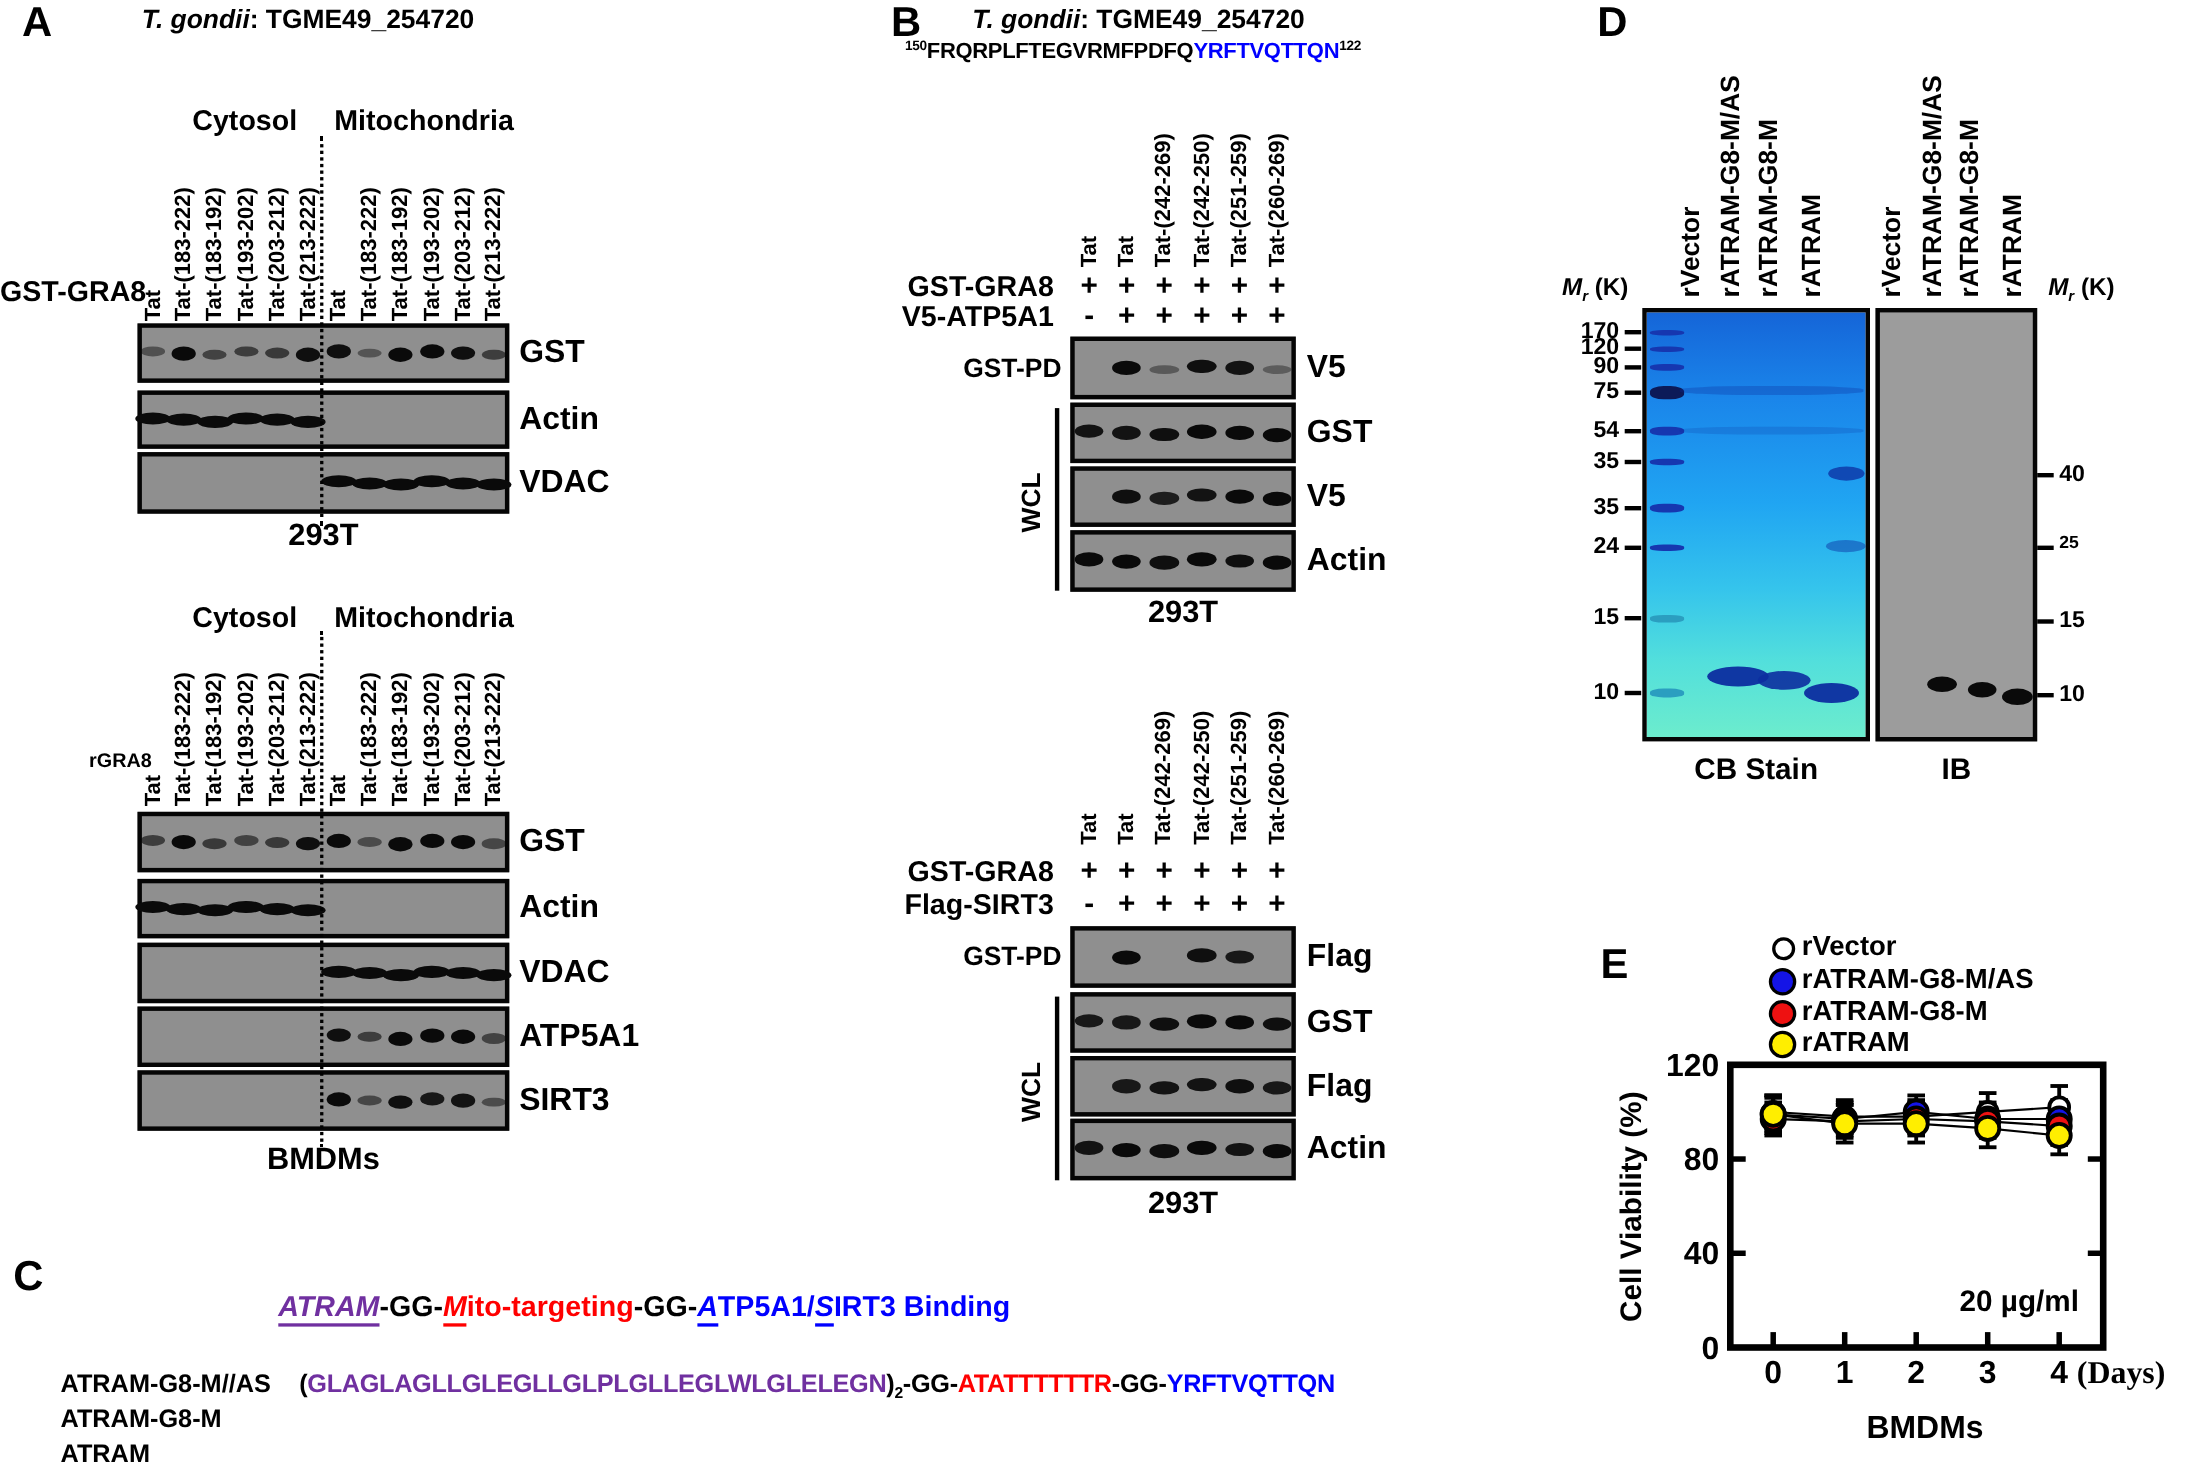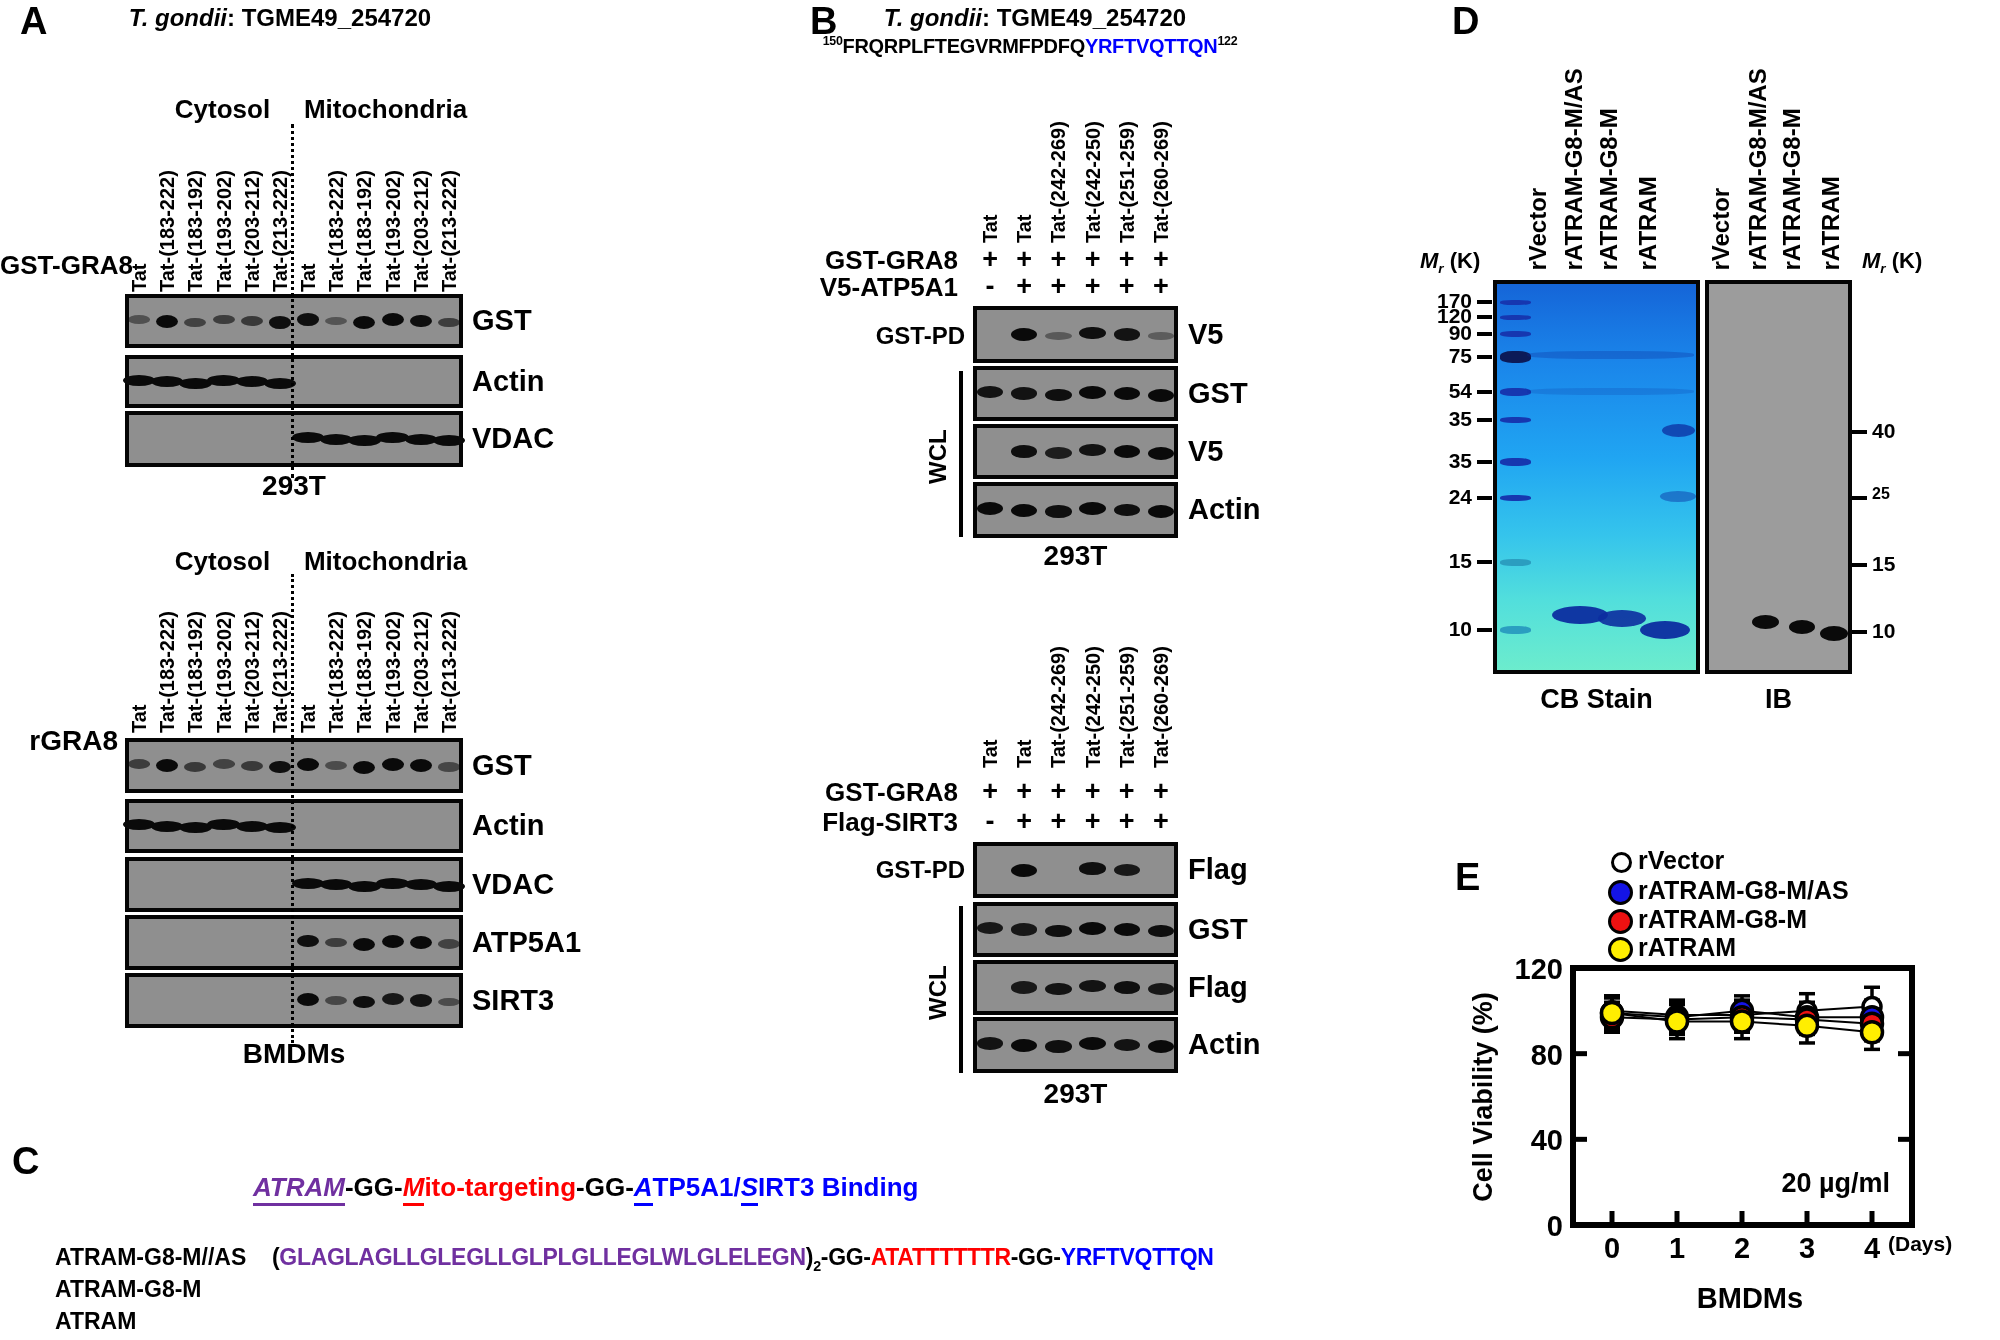--- a/index.html
+++ b/index.html
@@ -81,21 +81,21 @@
     <div class="abs rot nw" style="left: 110.417px; top: 635px; width: 170px; height: 26px; line-height: 26px; font-size: 20px; text-align: left;">Tat-(183-192)</div>
     <div class="abs rot nw" style="left: 138.583px; top: 635px; width: 170px; height: 26px; line-height: 26px; font-size: 20px; text-align: left;">Tat-(193-202)</div>
     <div class="abs rot nw" style="left: 166.75px; top: 635px; width: 170px; height: 26px; line-height: 26px; font-size: 20px; text-align: left;">Tat-(203-212)</div>
     <div class="abs rot nw" style="left: 194.917px; top: 635px; width: 170px; height: 26px; line-height: 26px; font-size: 20px; text-align: left;">Tat-(213-222)</div>
     <div class="abs rot nw" style="left: 223.083px; top: 635px; width: 170px; height: 26px; line-height: 26px; font-size: 20px; text-align: left;">Tat</div>
     <div class="abs rot nw" style="left: 251.25px; top: 635px; width: 170px; height: 26px; line-height: 26px; font-size: 20px; text-align: left;">Tat-(183-222)</div>
     <div class="abs rot nw" style="left: 279.417px; top: 635px; width: 170px; height: 26px; line-height: 26px; font-size: 20px; text-align: left;">Tat-(183-192)</div>
     <div class="abs rot nw" style="left: 307.583px; top: 635px; width: 170px; height: 26px; line-height: 26px; font-size: 20px; text-align: left;">Tat-(193-202)</div>
     <div class="abs rot nw" style="left: 335.75px; top: 635px; width: 170px; height: 26px; line-height: 26px; font-size: 20px; text-align: left;">Tat-(203-212)</div>
     <div class="abs rot nw" style="left: 363.917px; top: 635px; width: 170px; height: 26px; line-height: 26px; font-size: 20px; text-align: left;">Tat-(213-222)</div>
-    <div class="abs rt nw" style="left: 0px; top: 725px; width: 118px; font-size: 28px;">rGRA8</div>
+    <div class="abs rt nw" style="left: 0px; top: 681px; width: 118px; font-size: 18px; padding-left: 20px;">rGRA8</div>
     <div class="abs blot" style="left: 125px; top: 738px; width: 338px; height: 55px;">
       <div class="abs band" style="left: -0.916667px; top: 17.15px; width: 22px; height: 9.7px; opacity: 0.615;"></div>
       <div class="abs band" style="left: 27.25px; top: 17px; width: 22px; height: 13px; opacity: 1;"></div>
       <div class="abs band" style="left: 55.4167px; top: 20px; width: 22px; height: 10px; opacity: 0.65;"></div>
       <div class="abs band" style="left: 83.5833px; top: 17.3px; width: 22px; height: 9.4px; opacity: 0.58;"></div>
       <div class="abs band" style="left: 111.75px; top: 18.5px; width: 22px; height: 10px; opacity: 0.65;"></div>
       <div class="abs band" style="left: 139.917px; top: 18.65px; width: 22px; height: 12.7px; opacity: 0.965;"></div>
       <div class="abs band" style="left: 168.083px; top: 15.5px; width: 22px; height: 13px; opacity: 1;"></div>
       <div class="abs band" style="left: 196.25px; top: 19.1px; width: 22px; height: 8.8px; opacity: 0.51;"></div>
       <div class="abs band" style="left: 224.417px; top: 18.5px; width: 22px; height: 13px; opacity: 1;"></div>
@@ -342,21 +342,21 @@
     <div class="abs rot ctr nw" style="left: 1318px; top: 1082px; width: 330px; height: 30px; line-height: 30px; font-size: 27px;">Cell Viability (%)</div>
     <div class="abs rt" style="left: 1505px; top: 1210px; width: 58px; font-size: 29px;">0</div>
     <div class="abs rt" style="left: 1505px; top: 1124.33px; width: 58px; font-size: 29px;">40</div>
     <div class="abs rt" style="left: 1505px; top: 1038.67px; width: 58px; font-size: 29px;">80</div>
     <div class="abs rt" style="left: 1505px; top: 953px; width: 58px; font-size: 29px;">120</div>
     <div class="abs ctr" style="left: 1590px; top: 1232px; width: 44px; font-size: 29px;">0</div>
     <div class="abs ctr" style="left: 1655px; top: 1232px; width: 44px; font-size: 29px;">1</div>
     <div class="abs ctr" style="left: 1720px; top: 1232px; width: 44px; font-size: 29px;">2</div>
     <div class="abs ctr" style="left: 1785px; top: 1232px; width: 44px; font-size: 29px;">3</div>
     <div class="abs ctr" style="left: 1850px; top: 1232px; width: 44px; font-size: 29px;">4</div>
-    <div class="abs nw" style="left: 1888px; top: 1232px; font-size: 21px;">(Days)</div>
+    <div class="abs nw" style="left: 1888px; top: 1232px; font-size: 29px; font-family: Liberation Serif, serif;">(Days)</div>
     <div class="abs ctr" style="left: 1650px; top: 1282px; width: 200px; font-size: 29px;">BMDMs</div>
     <div class="abs rt nw" style="left: 1730px; top: 1168px; width: 160px; font-size: 27px;">20 µg/ml</div>
     <svg width="560" height="390" style="position: absolute; left: 1440px; top: 950px; overflow: visible;">
       <rect x="133" y="18" width="339" height="257" fill="none" stroke="#000" stroke-width="6"></rect>
       <line x1="172" y1="275" x2="172" y2="261" stroke="#000" stroke-width="5"></line>
       <line x1="237" y1="275" x2="237" y2="261" stroke="#000" stroke-width="5"></line>
       <line x1="302" y1="275" x2="302" y2="261" stroke="#000" stroke-width="5"></line>
       <line x1="367" y1="275" x2="367" y2="261" stroke="#000" stroke-width="5"></line>
       <line x1="432" y1="275" x2="432" y2="261" stroke="#000" stroke-width="5"></line>
       <line x1="133" y1="189.33333333333326" x2="147" y2="189.33333333333326" stroke="#000" stroke-width="5"></line>

